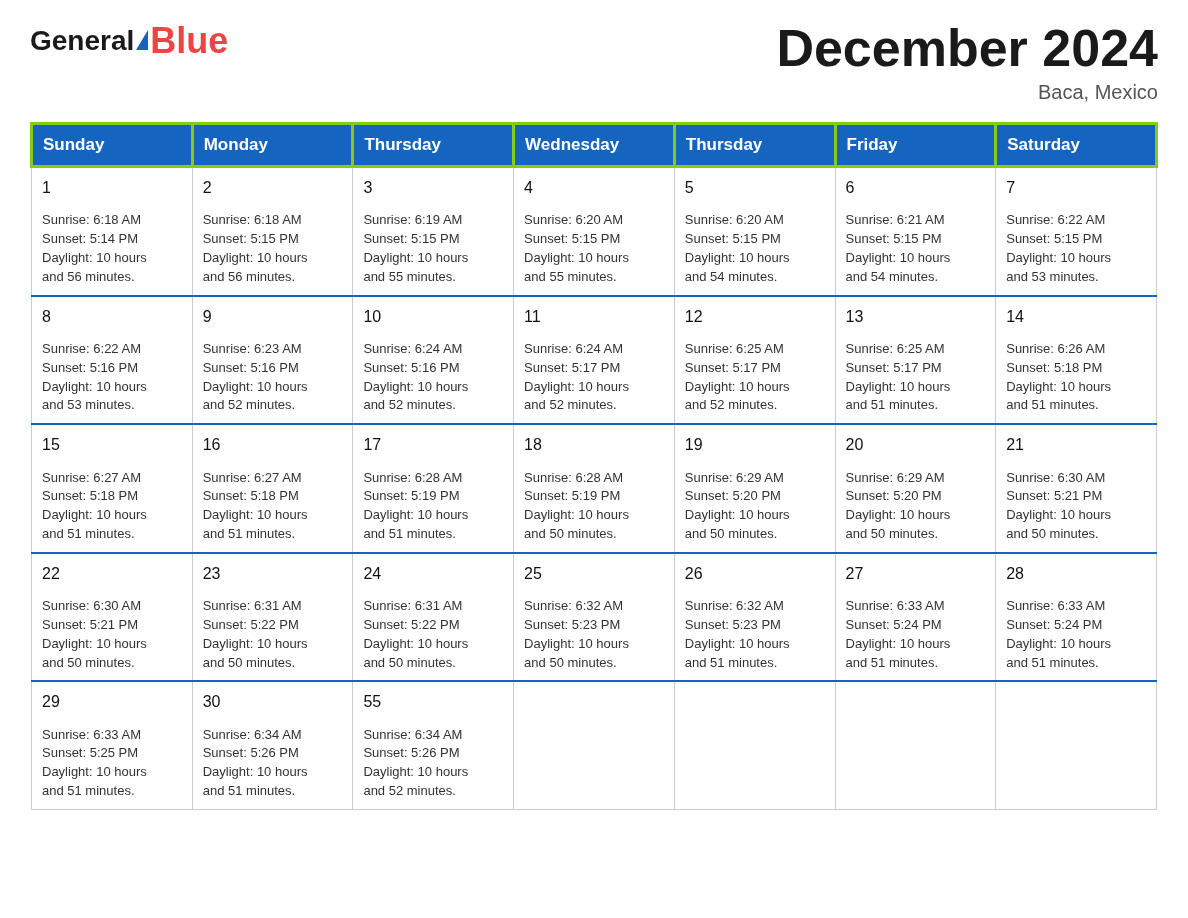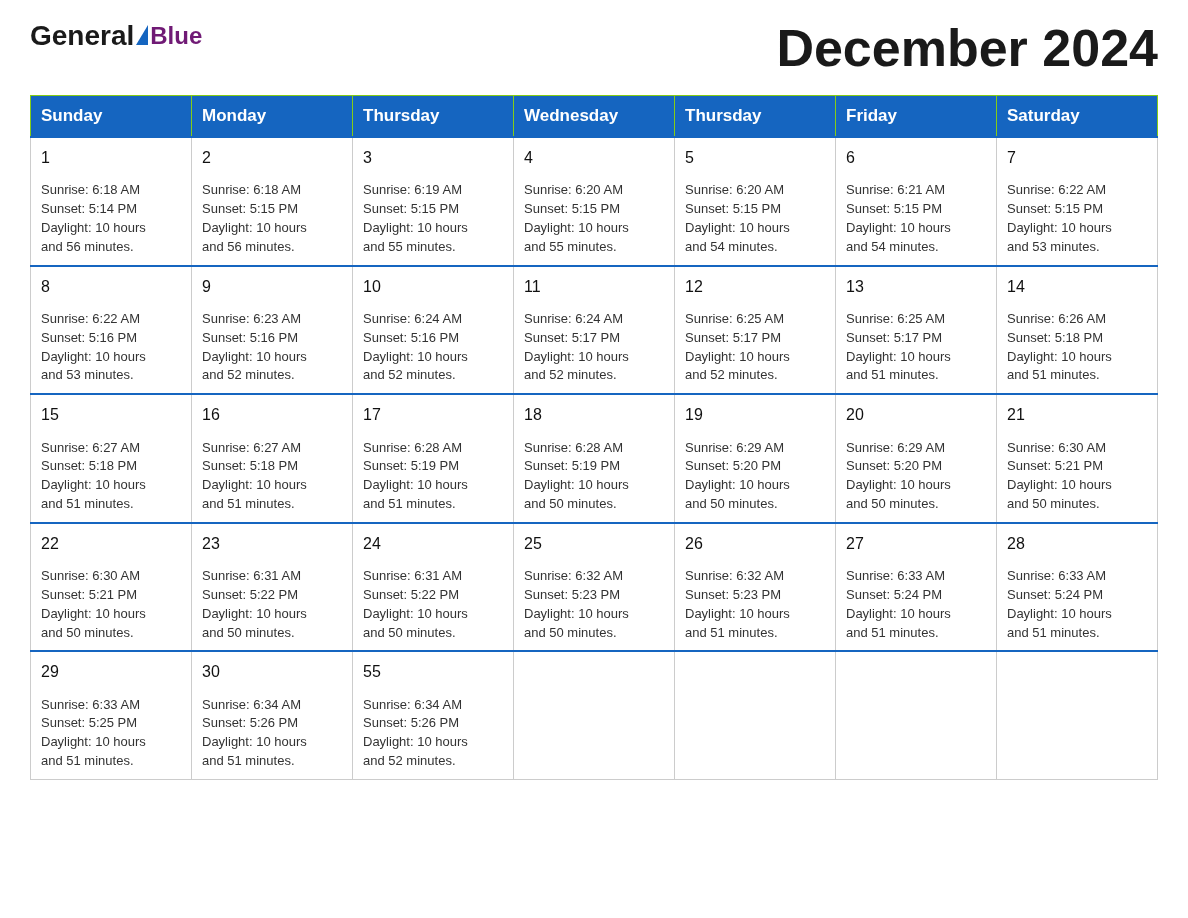--- a/index.html
+++ b/index.html
@@ -28,23 +28,23 @@
     .logo-general {
       font-size: 28px;
       font-weight: bold;
       color: #1a1a1a;
     }
     .logo-blue-part {
       display: flex;
       align-items: center;
     }
     .logo-blue-text {
-      font-size: 24px;
-      font-weight: bold;
-      color: #701a75;
+      font-size: 36px;
+      font-weight: bold;
+      color: #ef4444;
       margin-left: 2px;
     }
     .logo-triangle {
       width: 0;
       height: 0;
       border-left: 12px solid transparent;
       border-right: 0px solid transparent;
       border-bottom: 20px solid #1565c0;
       margin-left: 2px;
       margin-bottom: 2px;
@@ -74,21 +74,21 @@
       border-collapse: collapse;
       table-layout: fixed;
     }
     .calendar-table th {
       background: #1565c0;
       color: #fff;
       font-size: 17px;
       font-weight: bold;
       padding: 10px 10px;
       text-align: left;
-      border: 1px solid #84cc16;
+      border: 3px solid #84cc16;
     }
     .calendar-table td {
       vertical-align: top;
       padding: 8px 10px;
       border: 1px solid #ccc;
       font-size: 13px;
       line-height: 1.45;
       min-height: 100px;
       height: 110px;
     }
@@ -123,20 +123,21 @@
       <span class="logo-general">General</span>
       <div class="logo-blue-part">
         <div class="logo-triangle"></div>
         <span class="logo-blue-text">Blue</span>
       </div>
     </div>
     <div class="logo-line"></div>
   </div>
   <div class="title-area">
     <div class="month-title">December 2024</div>
+    <div class="location">Baca, Mexico</div>
   </div>
 </div>
 
 <table class="calendar-table">
   <thead>
     <tr>
       <th>Sunday</th>
       <th>Monday</th>
       <th>Thursday</th>
       <th>Wednesday</th>

